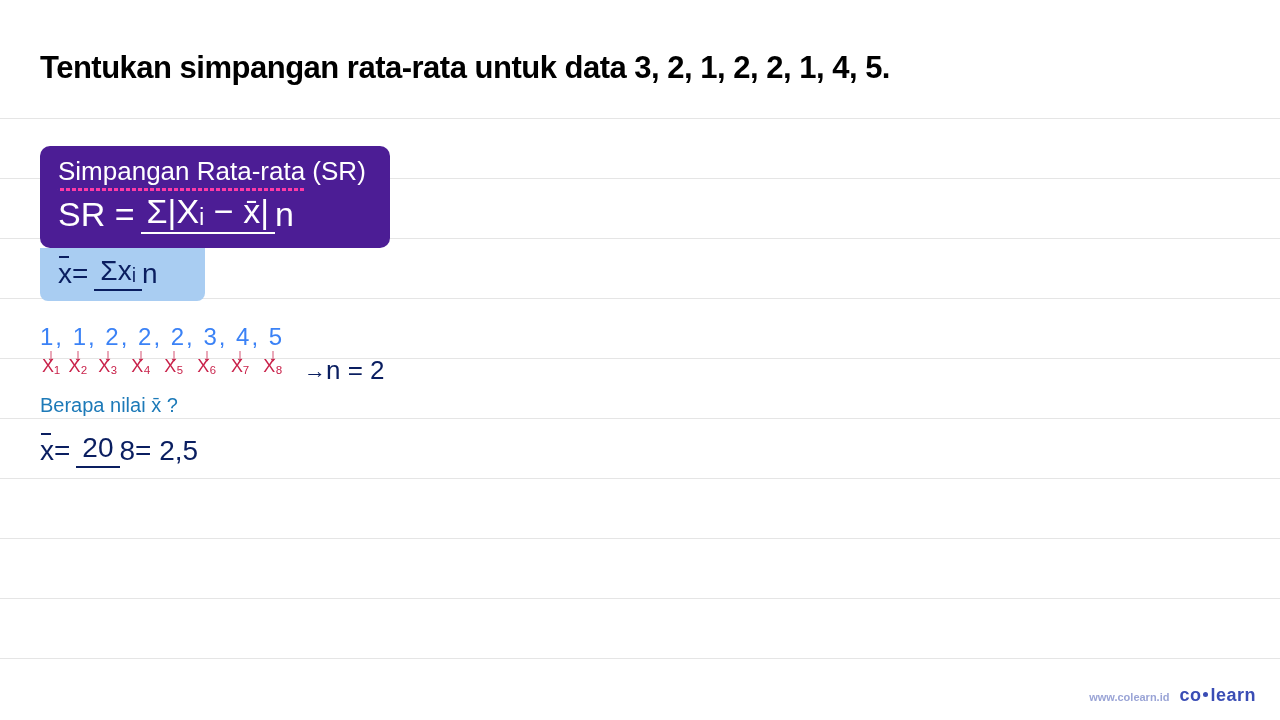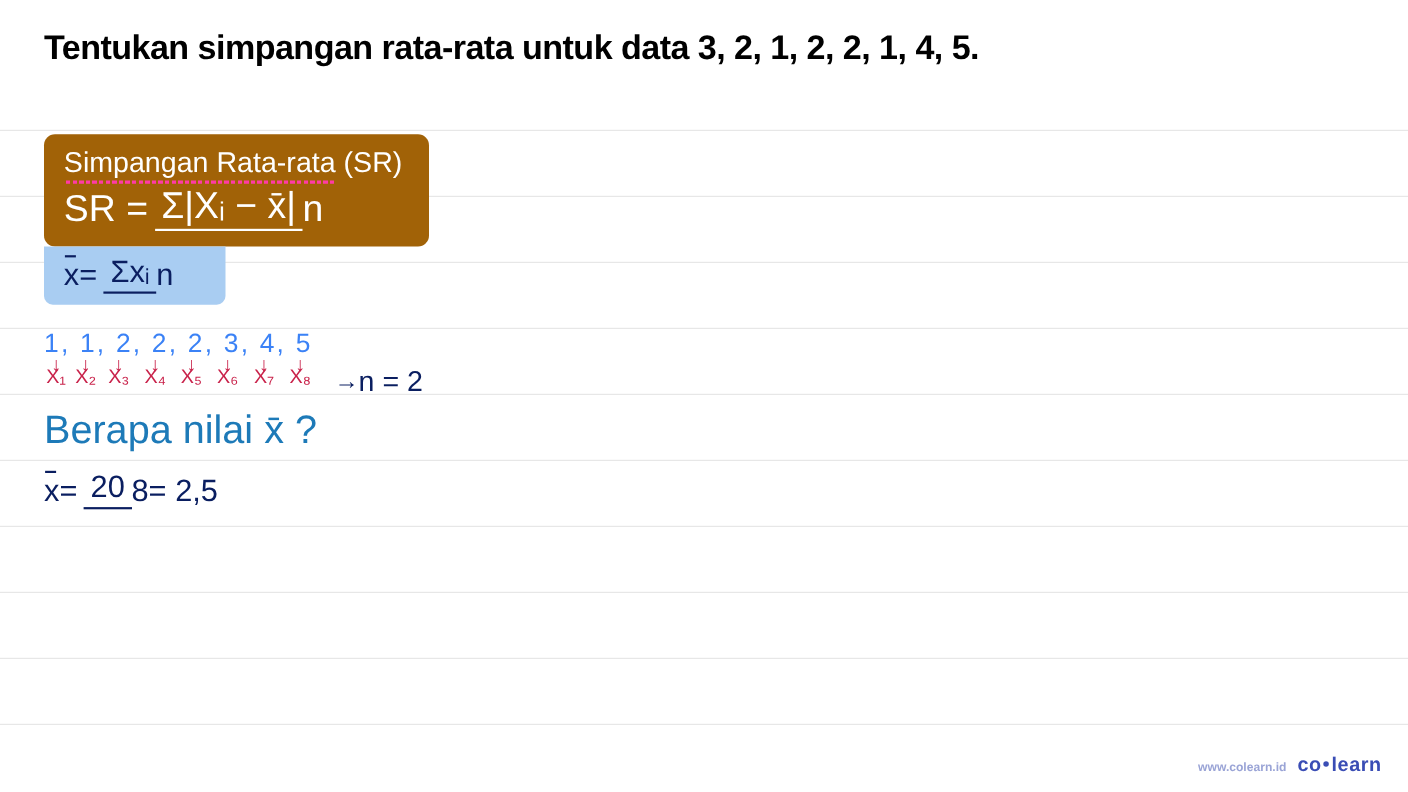--- a/index.html
+++ b/index.html
@@ -17,32 +17,32 @@
       pointer-events: none;
     }
     .line {
       position: absolute;
       left: 0; right: 0;
       height: 1px;
       background: #e5e5e5;
     }
     .content {
       position: relative;
-      padding: 26px 40px 0 40px;
+      padding: 50px 40px 0 40px;
     }
     .title {
       font-family: Arial, Helvetica, sans-serif;
       font-weight: 700;
       font-size: 31px;
       color: #000;
       letter-spacing: -0.5px;
       margin-bottom: 60px;
     }
     .formula-box {
-      background: #a16207;
+      background: #4c1d95;
       color: #fff;
       border-radius: 10px;
       padding: 10px 18px 14px 18px;
       display: inline-block;
       min-width: 350px;
       margin-bottom: 0;
     }
     .formula-title {
       font-size: 26px;
       font-weight: 400;
@@ -152,21 +152,21 @@
       position: relative;
       top: 6px;
     }
     .n-arrow {
       font-size: 22px;
       margin-right: 4px;
       letter-spacing: -4px;
     }
     .question {
       color: #1d7ab8;
-      font-size: 36px;
+      font-size: 20px;
       margin-top: 14px;
     }
     .calc {
       color: #0a1e60;
       font-size: 28px;
       margin-top: 16px;
       display: flex;
       align-items: center;
     }
     .footer {

